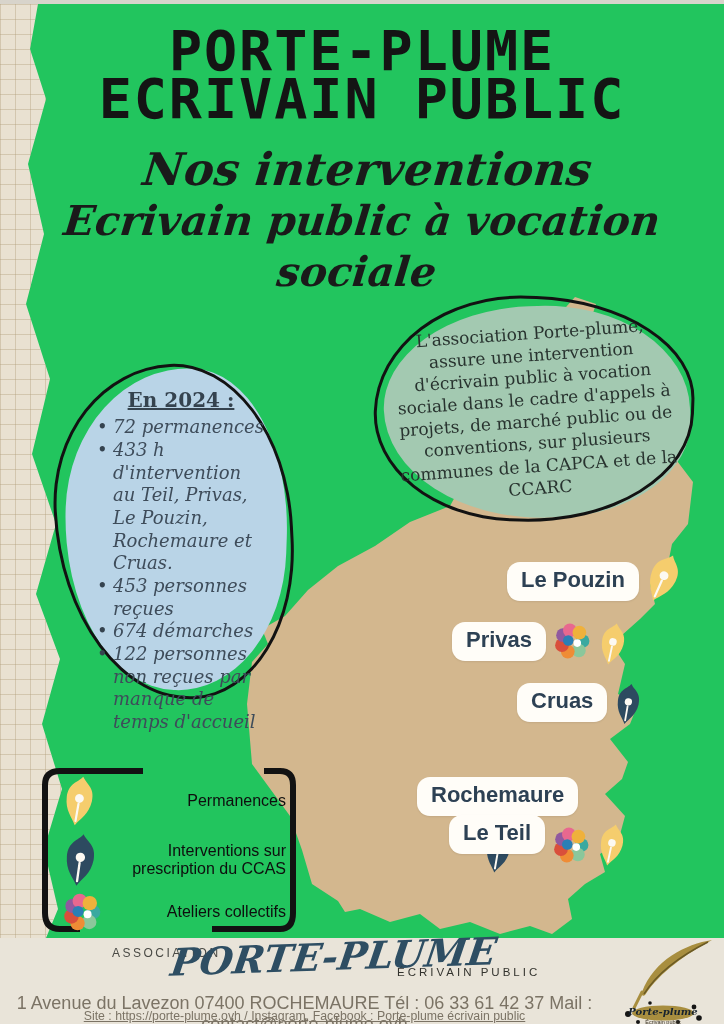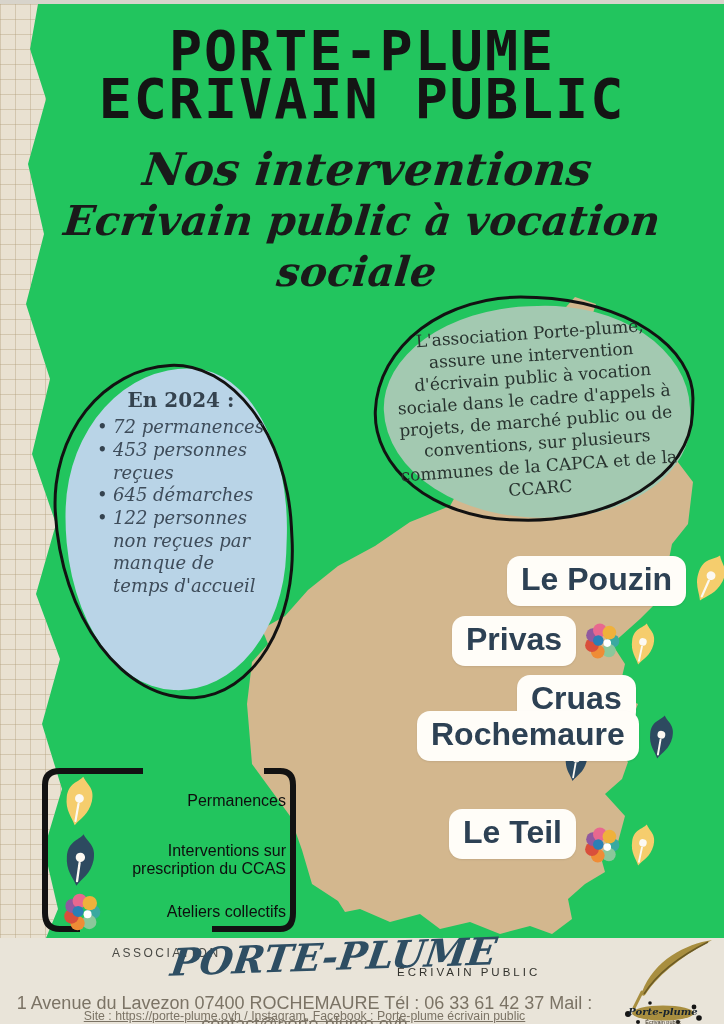--- a/index.html
+++ b/index.html
@@ -51,21 +51,21 @@
     left:10px;top:12px;width:222px;height:322px;background:#b9d4e7;
     border-radius:55% 45% 48% 52% / 45% 52% 44% 56%;
     transform:rotate(2deg);
   }
   .stats-text{
     position:absolute;left:42px;top:32px;width:168px;
     font-family:"DejaVu Serif",serif;color:#3e4c5a;
     font-size:18px;line-height:1.26;
   }
   .stats-title{
-    font-weight:bold;text-align:center;
+    font-weight:bold;text-decoration:underline;text-align:center;
     font-size:20px;color:#35434f;margin-bottom:3px;
   }
   .stats-list{list-style:none;margin:0;padding:0 0 0 16px;}
   .stats-list li{position:relative;font-style:italic;}
   .stats-list li::before{
     content:"\2022";position:absolute;left:-16px;top:0;color:#35434f;
   }
   .green-bubble{left:372px;top:286px;width:328px;height:238px;}
   .green-bubble .outline{
     left:2px;top:6px;width:314px;height:220px;
@@ -80,21 +80,21 @@
   .info-text{
     position:absolute;left:22px;top:32px;width:282px;
     font-family:"DejaVu Serif",serif;color:#28332f;
     font-size:17px;line-height:1.3;text-align:center;
     transform:rotate(-4deg);
   }
   
   .city-row{position:absolute;display:flex;align-items:center;gap:7px;}
   .city-pill{
     background:#fffdf8;border-radius:13px;padding:5px 14px 8px;
-    font-size:32px;font-weight:bold;color:#2d4154;white-space:nowrap;
+    font-size:22px;font-weight:bold;color:#2d4154;white-space:nowrap;
     box-shadow:0 1px 2px rgba(0,0,0,.08);
   }
   .nib{display:block;}
   .nib-yellow{color:#f5cd6d;}
   .nib-navy{color:#2d4a60;}
   
   .legend-frame{position:absolute;left:40px;top:763px;}
   .legend-rows{
     position:absolute;left:62px;top:770px;width:224px;
     display:flex;flex-direction:column;gap:4px;
@@ -178,22 +178,23 @@
     <div class="l2">Ecrivain public à vocation sociale</div>
   </div>
 
   <div class="bubble blue-bubble">
     <div class="fill"></div>
     <div class="outline"></div>
     <div class="stats-text">
       <div class="stats-title">En 2024 :</div>
       <ul class="stats-list">
         <li>72 permanences</li>
+        <li>433 h d'intervention au Teil, Privas, Le Pouzin, Rochemaure et Cruas.</li>
         <li>453 personnes reçues</li>
-        <li>645 démarches</li>
+        <li>674 démarches</li>
         <li>122 personnes non reçues par manque de temps d'accueil</li>
       </ul>
     </div>
   </div>
 
   <div class="bubble green-bubble">
     <div class="fill"></div>
     <div class="outline"></div>
     <div class="info-text">
       <div>L'association Porte-plume,</div>
@@ -215,27 +216,27 @@
   </div>
   <div class="city-row" style="left:452px;top:609px;">
     <span class="city-pill">Privas</span>
     <svg width="38" height="38" viewBox="0 0 36 36">
         <use href="#flower-shape"></use>
       </svg>
     <svg class="nib nib-yellow" width="29" height="50" viewBox="0 0 40 60" style="transform:rotate(12deg);margin-top:6px">
         <use href="#nib-shape"></use>
       </svg>
   </div>
-  <div class="city-row" style="left:517px;top:671px;flex-direction:column;">
+  <div class="city-row" style="left:517px;top:671px;">
     <span class="city-pill">Cruas</span>
     <svg class="nib nib-navy" width="28" height="50" viewBox="0 0 40 60" style="transform:rotate(10deg);margin-top:4px">
         <use href="#nib-shape"></use>
       </svg>
   </div>
-  <div class="city-row" style="left:417px;top:705px;">
+  <div class="city-row" style="left:417px;top:773px;flex-direction:column;">
     <span class="city-pill">Rochemaure</span>
     <svg class="nib nib-navy" width="30" height="52" viewBox="0 0 40 60" style="transform:rotate(10deg);margin-top:2px">
         <use href="#nib-shape"></use>
       </svg>
   </div>
   <div class="city-row" style="left:449px;top:794px;">
     <span class="city-pill">Le Teil</span>
     <svg width="38" height="38" viewBox="0 0 36 36" style="margin-top:22px">
         <use href="#flower-shape"></use>
       </svg>

